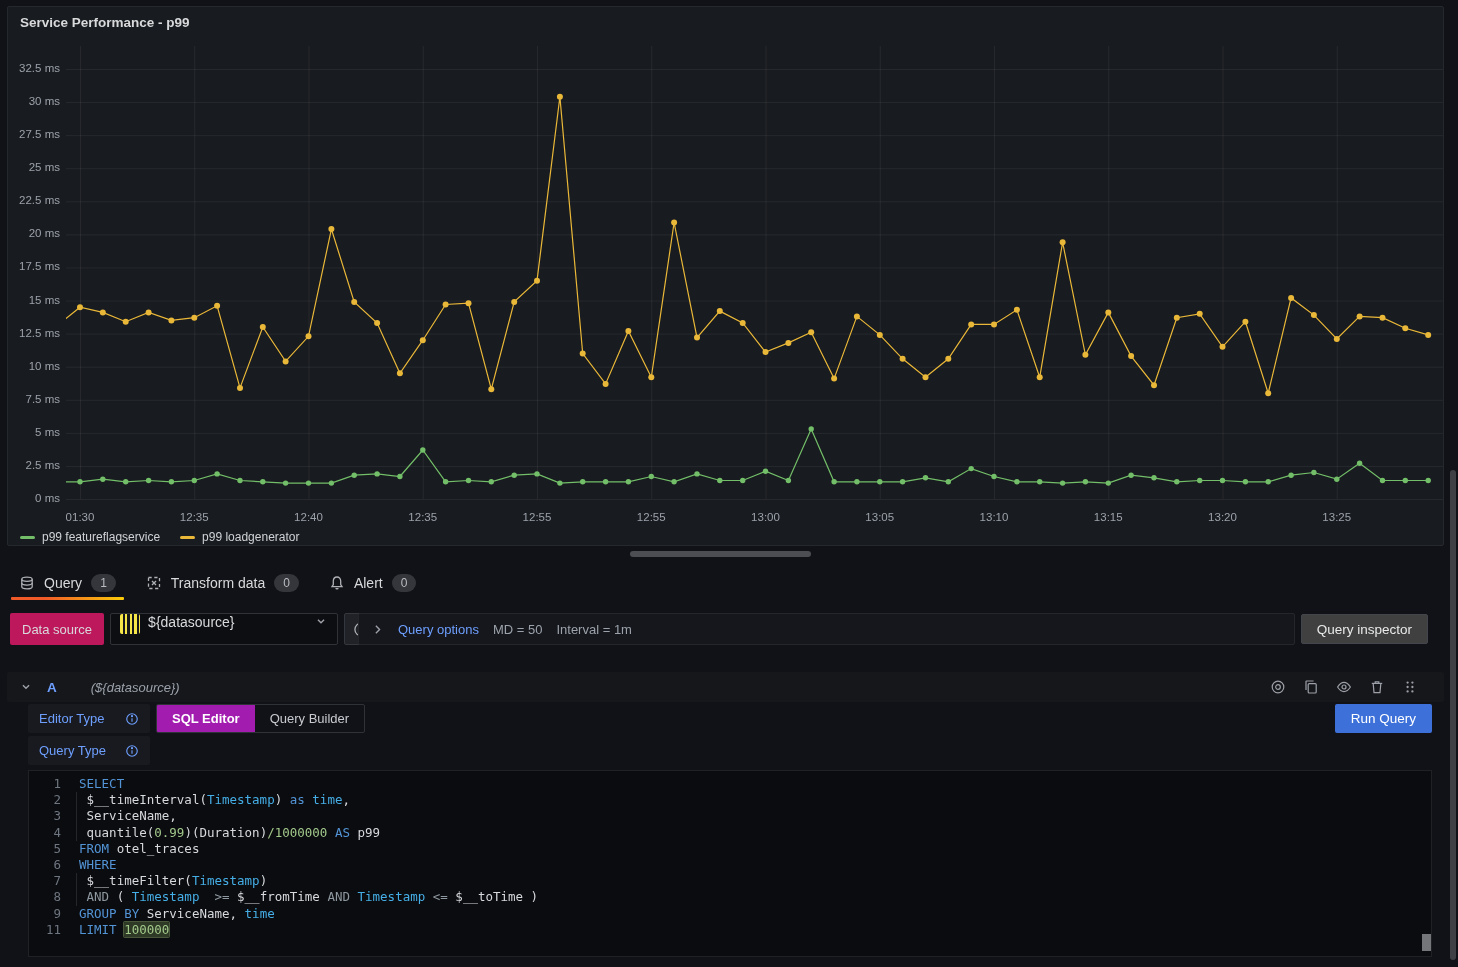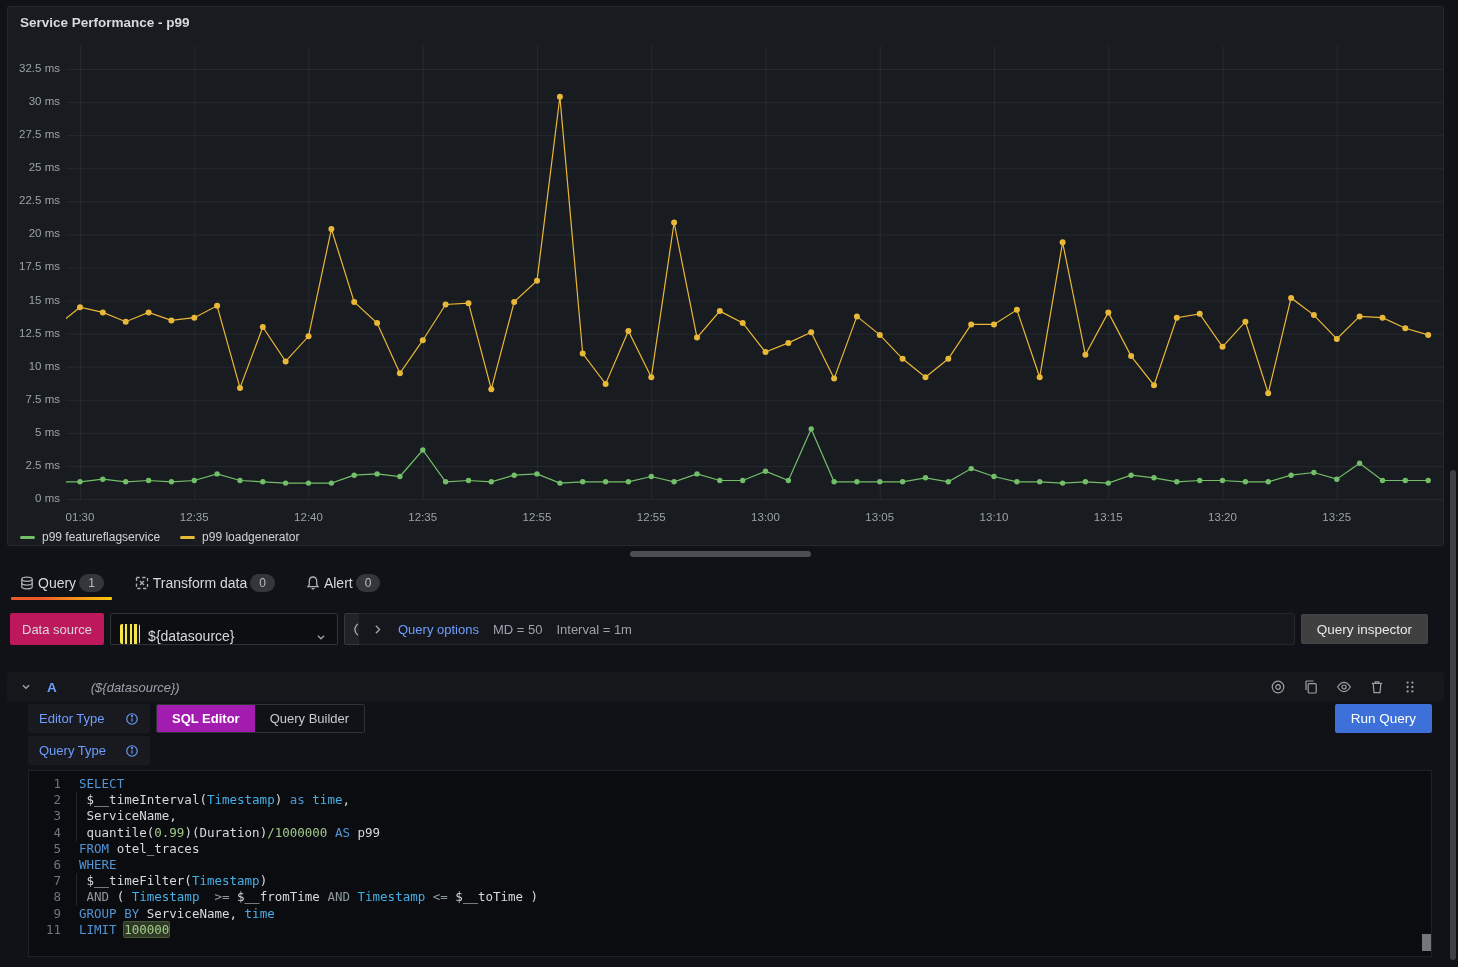--- a/index.html
+++ b/index.html
@@ -11,29 +11,29 @@
 .chart-area svg{position:absolute;left:0;top:0}
 .ylabel{position:absolute;width:52px;text-align:right;font-size:11.5px;color:#9ca2ab}
 .xlabel{position:absolute;width:64px;text-align:center;font-size:11.5px;color:#9ca2ab}
 .legend{position:absolute;left:12px;top:523px;display:flex;gap:20px;align-items:center}
 .legend-item{display:flex;align-items:center;gap:7px;font-size:12px;color:#d0d2d6;cursor:pointer}
 .legend-swatch{width:15px;height:3px;border-radius:2px;display:inline-block}
 .hscroll{position:absolute;left:630px;top:551px;width:181px;height:6px;border-radius:3px;background:#4c4e54}
 .vscroll{position:absolute;left:1450px;top:470px;width:6px;height:490px;border-radius:3px;background:#3e4046}
 
 .tabbar{position:absolute;left:9px;top:566px;height:34px;display:flex;gap:10px;align-items:stretch}
-.tab{display:flex;align-items:center;gap:3px;padding:0 10px;position:relative;font-size:14px;color:#d8d9da;cursor:pointer}
+.tab{display:flex;align-items:center;gap:9px;padding:0 10px;position:relative;font-size:14px;color:#d8d9da;cursor:pointer}
 .tab .underline{position:absolute;left:2px;right:2px;bottom:0;height:3px;border-radius:1px;background:linear-gradient(90deg,#f05a28 30%,#fbca0a 99%);display:none}
 .tab.active .underline{display:block}
 .badge{background:#34363c;color:#b9bcc2;border-radius:11px;font-size:12px;padding:2px 9px;line-height:14px}
 .ticon{width:16px;height:16px;color:#aeb1b7;flex:none}
 
 .dsrow{position:absolute;left:10px;top:613px;height:32px;display:flex;align-items:center}
 .ds-chip{background:#be185d;height:32px;display:flex;align-items:center;padding:0 12px;border-radius:2px;font-size:13px;font-weight:500;color:#d8d9da}
-.ds-picker{margin-left:6px;width:228px;height:32px;background:#0d0e12;border:1px solid #2f3237;border-radius:2px;display:flex;align-items:flex-end;padding:0 9px;cursor:pointer}
+.ds-picker{margin-left:6px;width:228px;height:32px;background:#0d0e12;border:1px solid #2f3237;border-radius:2px;display:flex;align-items:flex-start;padding:0 9px;cursor:pointer}
 .ch-icon{width:20px;height:20px;border-radius:2px;background:repeating-linear-gradient(90deg,#f6e648 0 2.6px,#15171b 2.6px 4.8px);flex:none}
 .ds-picker .val{margin-left:8px;font-size:14px;color:#d8d9da;flex:1}
 .helpbtn{margin-left:6px;width:34px;height:32px;background:#202227;border:1px solid #34373d;border-radius:2px;display:flex;align-items:center;justify-content:center;cursor:pointer;color:#aeb1b7}
 .optbar{position:absolute;left:358px;top:613px;width:937px;height:32px;background:#15171c;border:1px solid #24262b;border-radius:2px;display:flex;align-items:center;padding:0 12px;gap:14px}
 .optbar .qo{color:#6e9fff;font-size:13px;font-weight:500;cursor:pointer}
 .optbar .meta{color:#9ca2ab;font-size:13px}
 .inspector{position:absolute;right:30px;top:614px;height:30px;padding:0 15px;background:#404040;border:1px solid #42454b;border-radius:2px;color:#e8e9ea;font-size:13.5px;font-weight:500;display:flex;align-items:center;cursor:pointer}
 
 .qhead{position:absolute;left:7px;top:672px;width:1437px;height:30px;background:#15171b;border-radius:2px;display:flex;align-items:center;padding:0 12px}
 .qhead .refid{margin-left:14px;color:#6e9fff;font-size:13.5px;font-weight:600}

